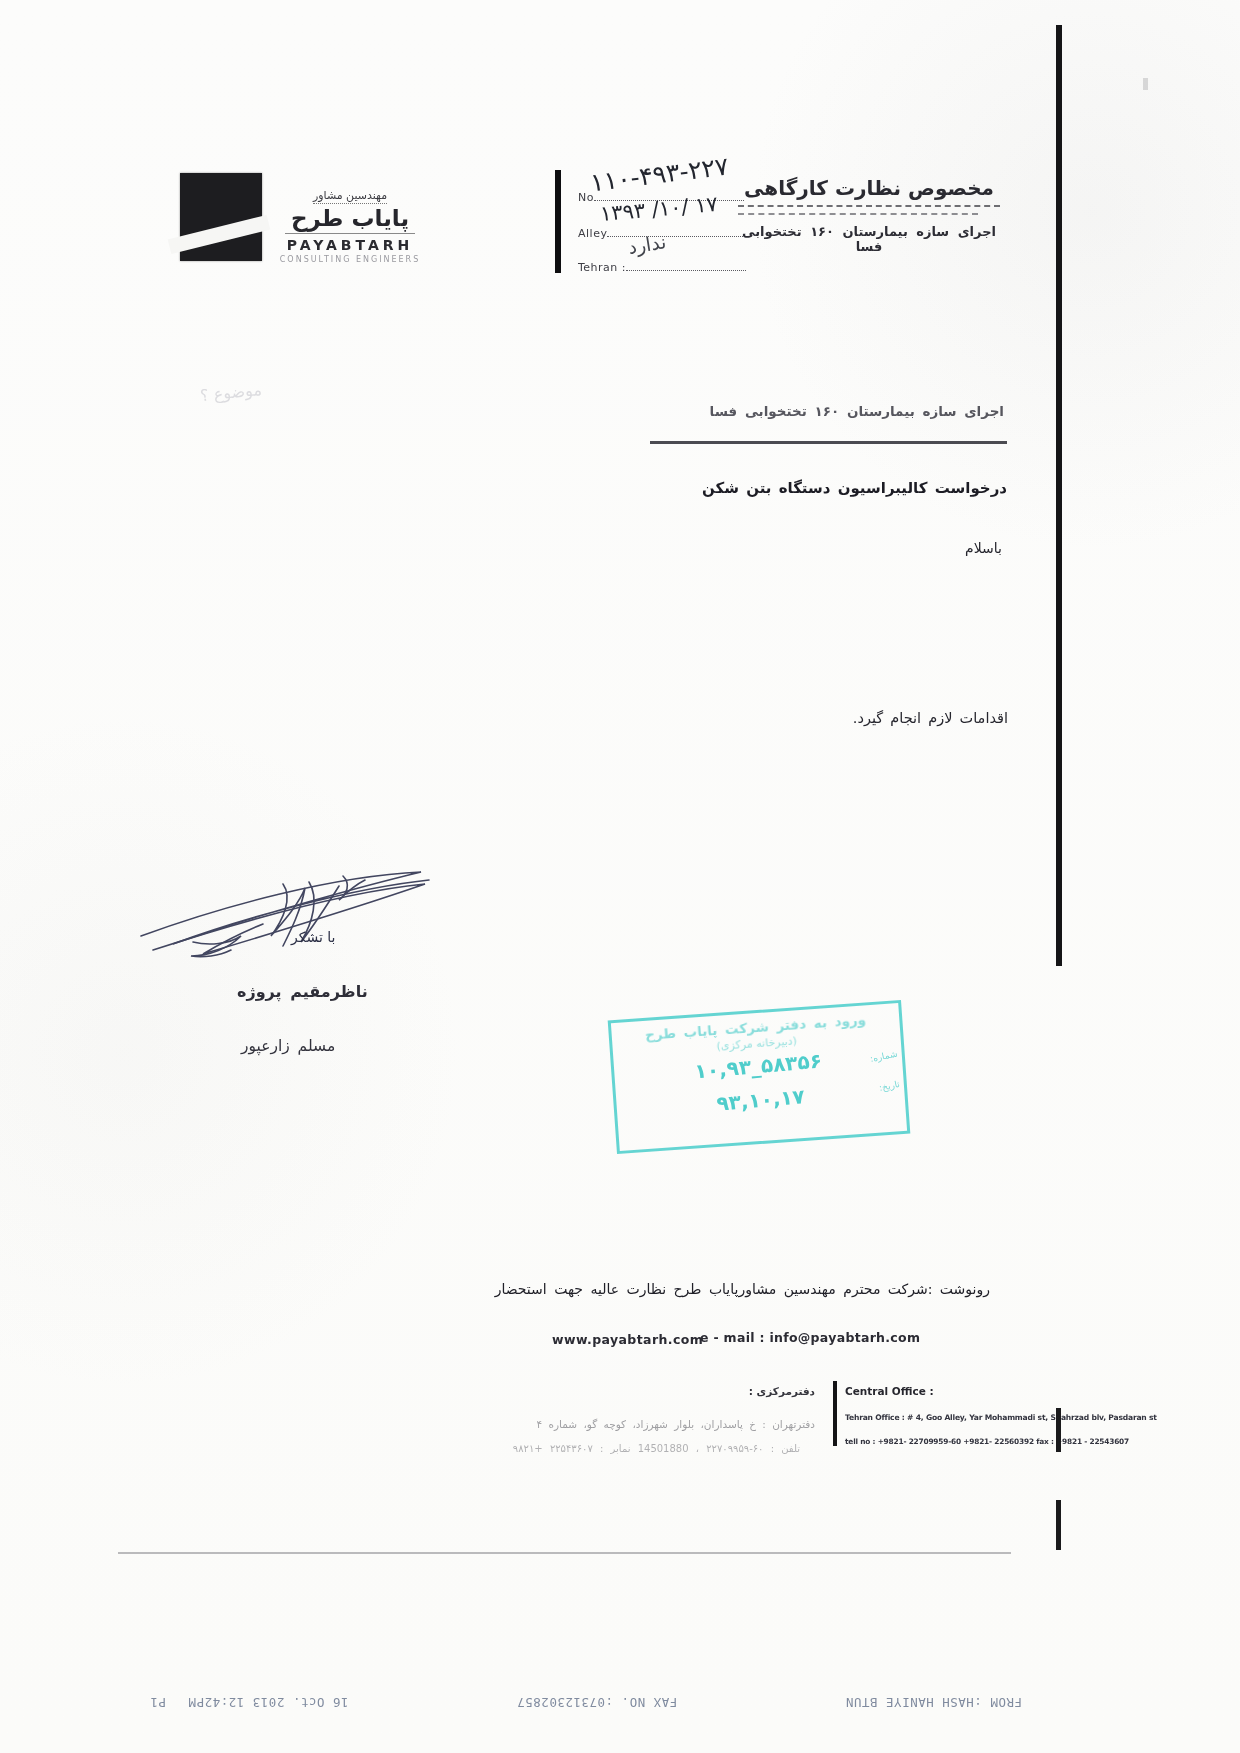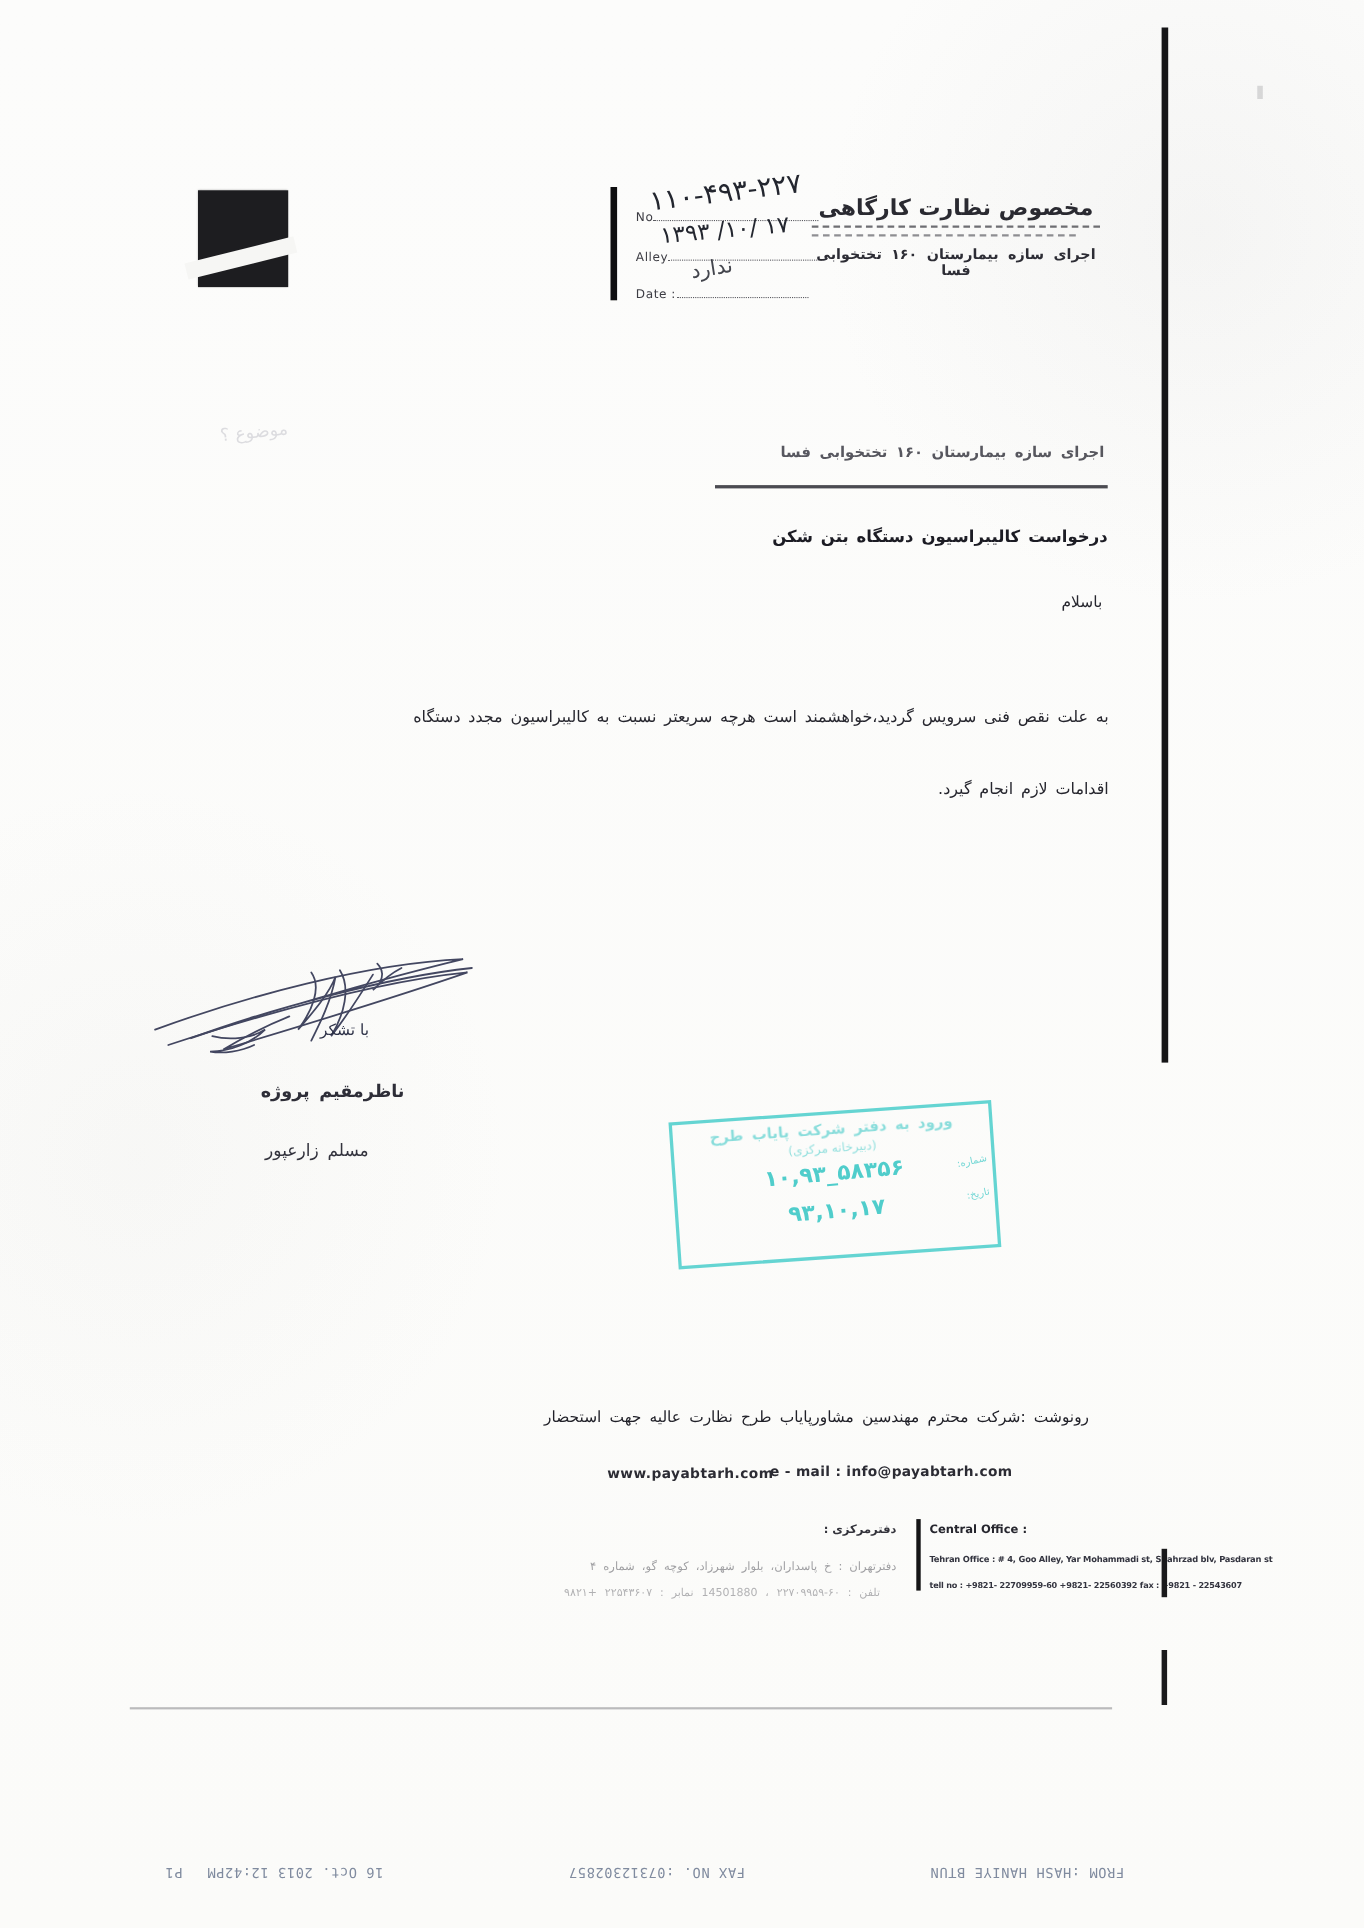--- a/index.html
+++ b/index.html
@@ -88,48 +88,53 @@
   .fax-group{display:flex;gap:22px;}
 </style>
 </head>
 <body>
 
 <div class="page">
 
   <div class="abs logo-box">
     <div class="logo-stripe"></div>
   </div>
+  <div class="abs firm">
+    <div class="rtl"><span class="firm-fa-small">مهندسین مشاور</span></div>
+    <div class="rtl"><span class="firm-fa">پایاب طرح</span></div>
+    <div class="firm-en">PAYABTARH</div>
+    <div class="firm-en-sub">CONSULTING ENGINEERS</div>
+  </div>
   <div class="abs head-divider"></div>
 
   <div class="abs" style="left:578px;top:186px;">
     <span class="field-label">No</span><span class="dotline" style="width:150px;"></span>
   </div>
   <div class="abs" style="left:578px;top:222px;">
     <span class="field-label">Alley</span><span class="dotline" style="width:140px;"></span>
   </div>
   <div class="abs" style="left:578px;top:256px;">
-    <span class="field-label">Date :</span><span class="dotline" style="width:120px;"></span>
+    <span class="field-label">Tehran :</span><span class="dotline" style="width:120px;"></span>
   </div>
   <div class="abs hand hd-no">۱۱۰-۴۹۳-۲۲۷</div>
   <div class="abs hand hd-date">۱۳۹۳ /۱۰/ ۱۷</div>
   <div class="abs hand hd-atach rtl">ندارد</div>
 
   <div class="abs rh rtl">
     <div class="rh-title">مخصوص نظارت کارگاهی</div>
     <div class="rh-dash1"></div>
     <div class="rh-dash2"></div>
     <div class="rh-sub">اجرای سازه بیمارستان ۱۶۰ تختخوابی فسا</div>
   </div>
 
   <div class="abs project rtl">اجرای سازه بیمارستان ۱۶۰ تختخوابی فسا</div>
   <div class="abs project-rule"></div>
   <div class="abs faint-note rtl">موضوع ؟</div>
   <div class="abs subject rtl">درخواست کالیبراسیون دستگاه بتن شکن</div>
   <div class="abs salutation rtl">باسلام</div>
-  <div class="abs bodyline b2 rtl">به علت نقص فنی سرویس گردید،خواهشمند است هرچه سریعتر نسبت به کالیبراسیون مجدد دستگاه</div>
   <div class="abs bodyline b3 rtl">اقدامات لازم انجام گیرد.</div>
 
   <svg class="abs sig-svg" width="310" height="120" viewBox="0 0 310 120">
     <g fill="none" stroke="#2f3350" stroke-width="1.6" stroke-linecap="round" opacity="0.9">
       <path d="M8 78 C 90 48, 200 18, 288 14 C 230 28, 120 58, 40 86 C 110 60, 220 30, 296 22"></path>
       <path d="M20 92 C 100 66, 210 34, 292 26 C 240 44, 150 72, 70 96 C 90 84, 110 74, 130 66"></path>
       <path d="M150 26 C 160 40, 150 62, 138 78 C 150 64, 166 46, 172 30 C 168 52, 158 72, 150 88"></path>
       <path d="M176 24 C 186 40, 180 64, 168 84 C 182 66, 196 44, 206 28"></path>
       <path d="M210 18 C 218 26, 214 36, 206 42 C 214 34, 224 26, 232 22"></path>
       <path d="M60 84 C 76 88, 96 86, 108 78 C 96 90, 76 98, 58 98 C 70 100, 86 98, 98 92"></path>

